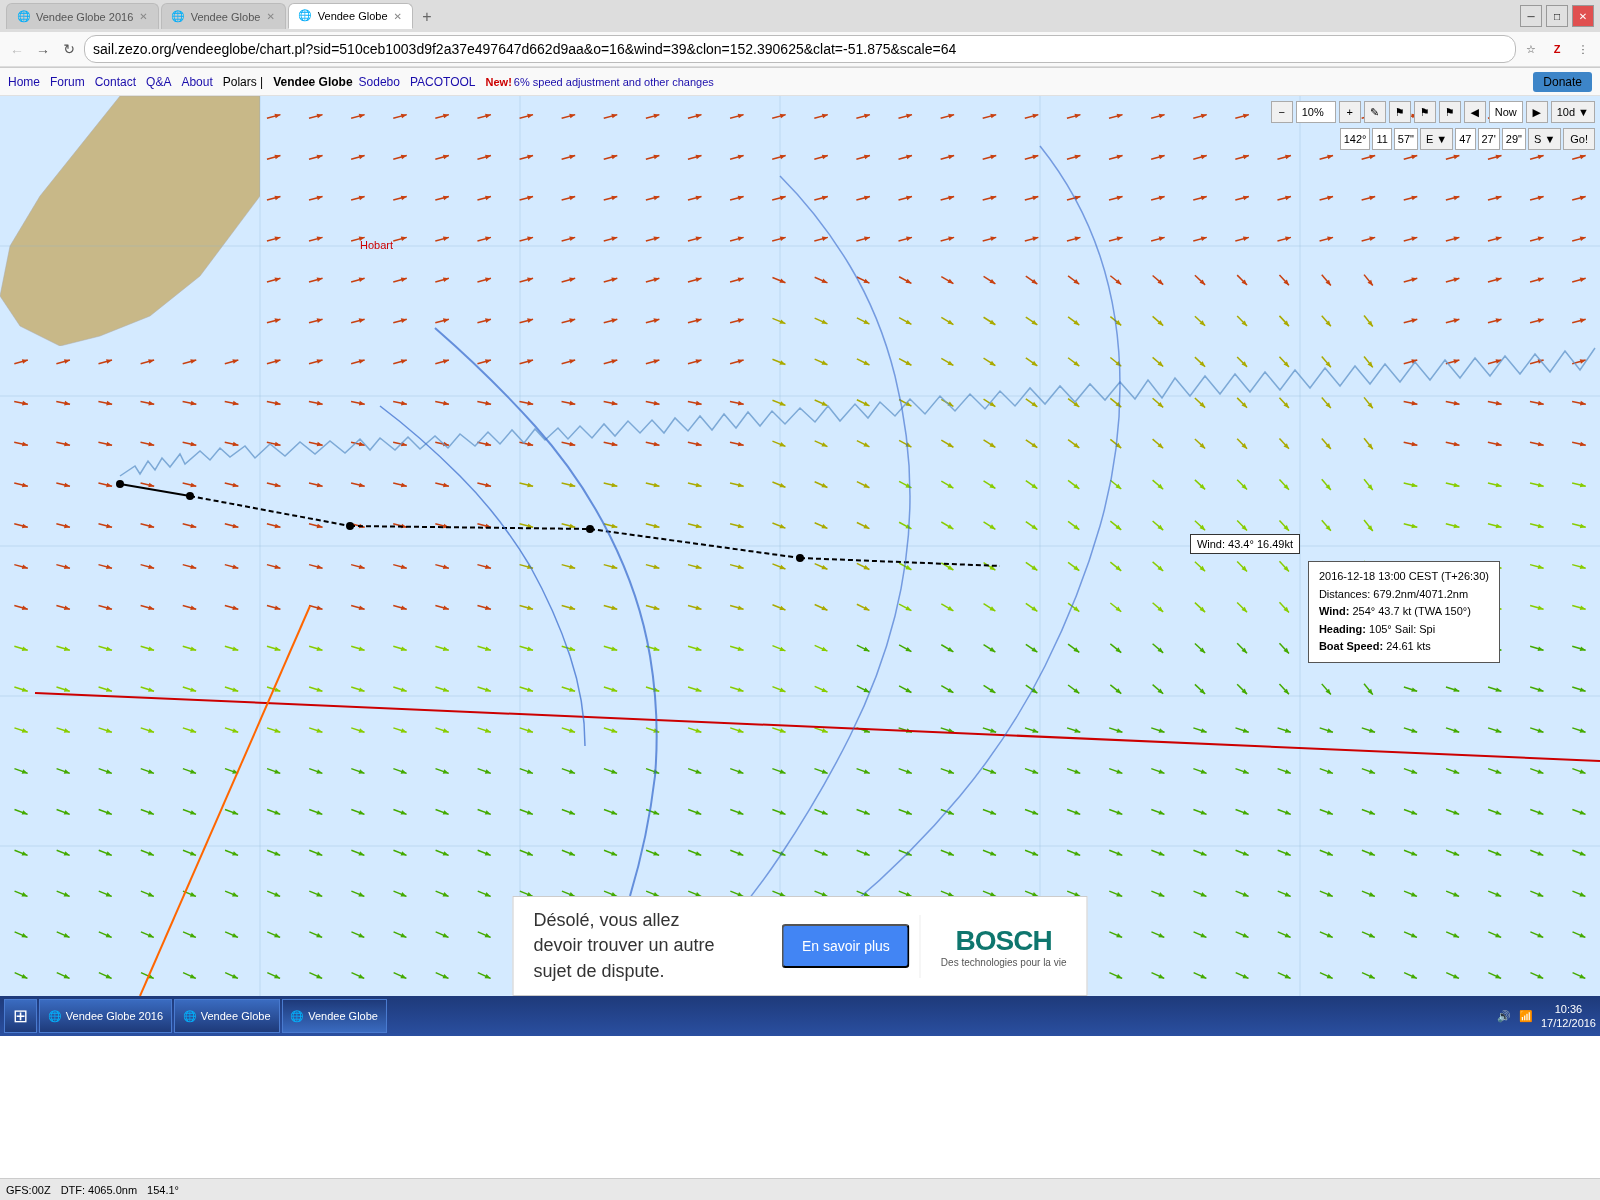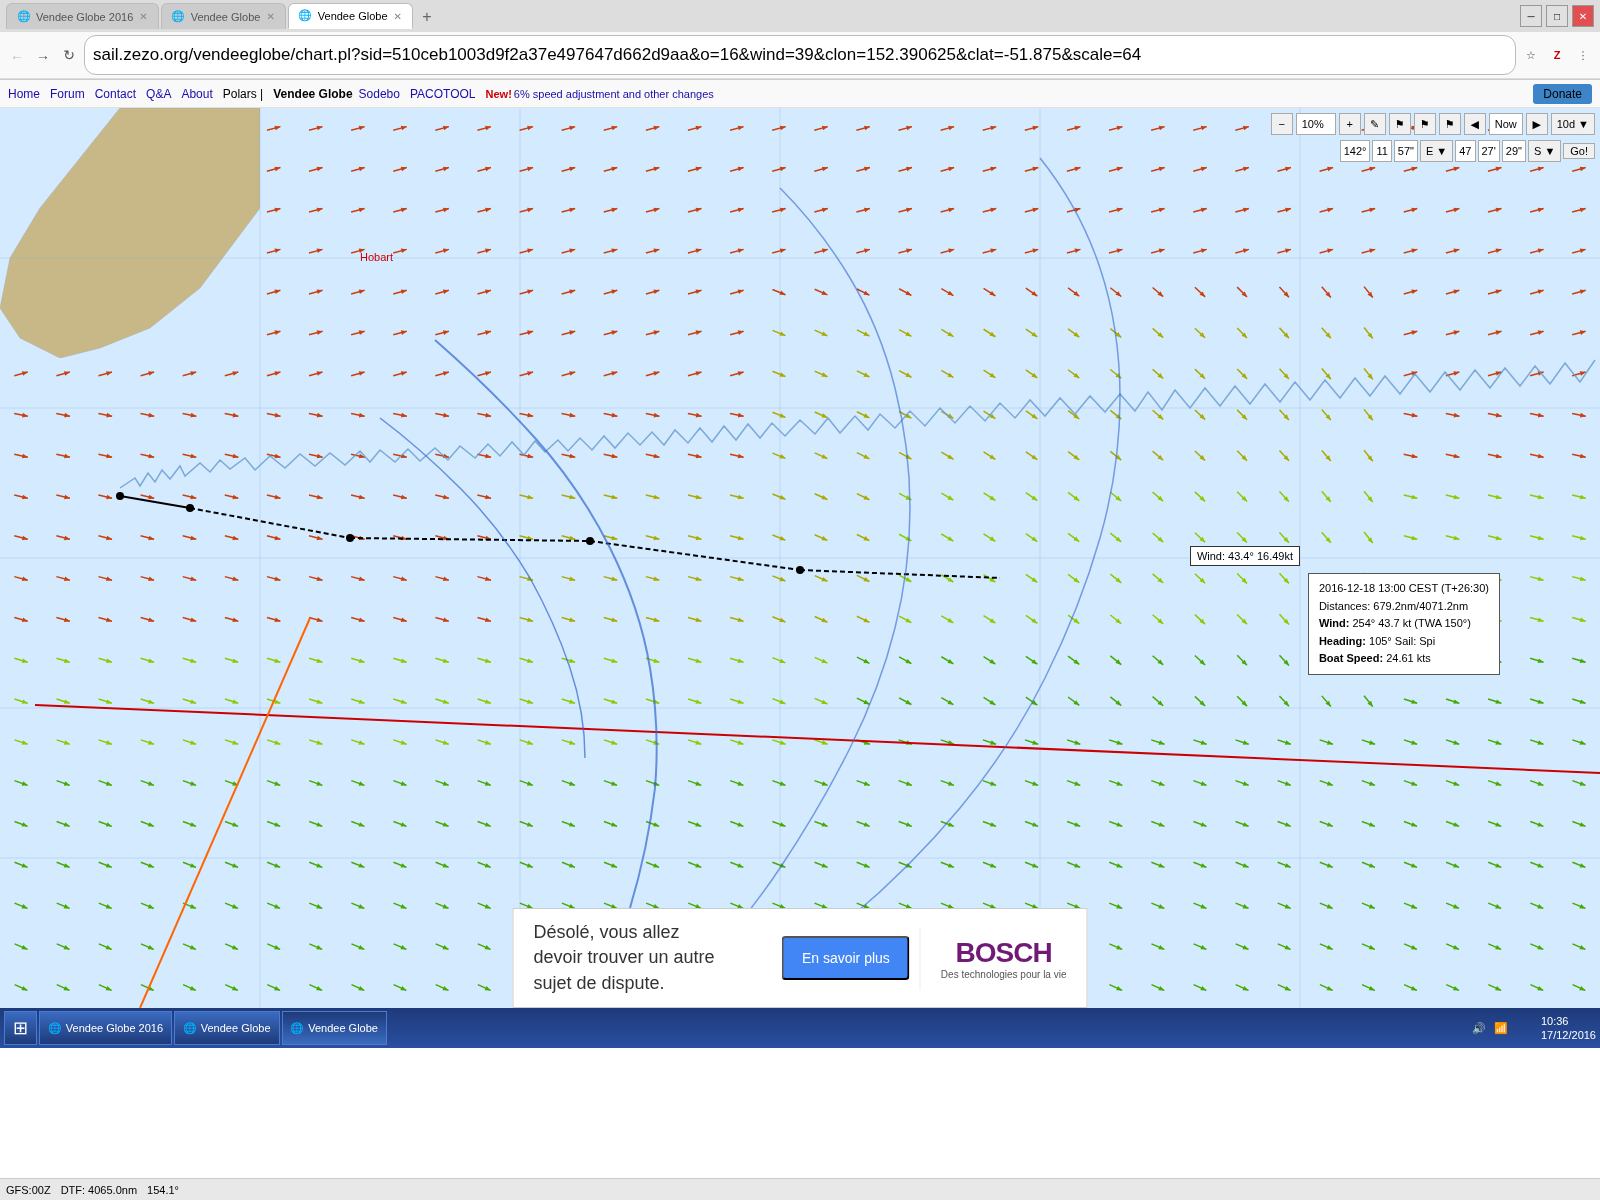--- a/index.html
+++ b/index.html
@@ -15,21 +15,21 @@
     .tab-favicon { width: 14px; height: 14px; margin-right: 5px; flex-shrink: 0; }
     .tab-close { margin-left: 6px; cursor: pointer; color: #888; font-size: 10px; }
     .new-tab-btn { width: 24px; height: 24px; background: none; border: none; font-size: 16px; cursor: pointer; color: #666; }
     #window-controls { display: flex; gap: 4px; margin-left: auto; }
     .win-btn { width: 22px; height: 22px; border: 1px solid #999; background: #e0e0e0; font-size: 10px; cursor: pointer; display: flex; align-items: center; justify-content: center; }
     .win-btn.close { background: #e05050; color: white; }
 
     #address-bar-row { display: flex; align-items: center; padding: 3px 6px; gap: 4px; background: #f9f9f9; border-bottom: 1px solid #ddd; }
     .nav-btn { width: 22px; height: 22px; background: none; border: none; cursor: pointer; font-size: 14px; color: #555; display: flex; align-items: center; justify-content: center; }
     .nav-btn.disabled { color: #bbb; cursor: default; }
-    #address-bar { flex: 1; height: 40px; border: 1px solid #bbb; border-radius: 12px; padding: 0 8px; font-size: 17px; background: #fff; }
+    #address-bar { flex: 1; height: 28px; border: 1px solid #bbb; border-radius: 12px; padding: 0 8px; font-size: 14px; background: #fff; }
     .addr-action-btn { width: 22px; height: 22px; font-size: 11px; background: none; border: none; cursor: pointer; color: #555; }
 
     
     #nav-toolbar { display: flex; align-items: center; padding: 3px 8px; background: #f9f9f9; border-bottom: 1px solid #e0e0e0; height: 28px; font-size: 12px; }
     #nav-toolbar a { color: #1a0dab; text-decoration: none; margin-right: 8px; }
     #nav-brand { font-weight: bold; color: #000; margin-right: 4px; }
     #nav-links { display: flex; gap: 2px; align-items: center; flex: 1; }
     #news-text { color: #c00; font-weight: bold; font-size: 11px; }
     #news-link { color: #1a0dab; text-decoration: underline; font-size: 11px; }
     #donate-btn { margin-left: auto; background: #3d85c8; color: #000000; border: none; padding: 3px 10px; font-size: 12px; cursor: pointer; border-radius: 3px; }
@@ -40,52 +40,52 @@
     
     #map-toolbar { position: absolute; top: 5px; right: 5px; display: flex; align-items: center; gap: 3px; z-index: 100; }
     .map-btn { height: 22px; background: #f0f0f0; border: 1px solid #aaa; cursor: pointer; font-size: 11px; padding: 0 5px; display: flex; align-items: center; justify-content: center; }
     .map-btn.icon-btn { width: 22px; padding: 0; }
     #zoom-display { background: white; border: 1px solid #aaa; padding: 0 5px; height: 22px; display: flex; align-items: center; font-size: 11px; min-width: 40px; }
     #time-display { background: white; border: 1px solid #aaa; padding: 0 5px; height: 22px; display: flex; align-items: center; font-size: 11px; }
 
     
     #coord-toolbar { position: absolute; top: 32px; right: 5px; display: flex; align-items: center; gap: 2px; z-index: 100; }
     .coord-field { height: 22px; background: white; border: 1px solid #aaa; display: flex; align-items: center; font-size: 11px; padding: 0 3px; }
-    #go-btn { height: 16px; background: #f0f0f0; border: 1px solid #aaa; cursor: pointer; font-size: 11px; padding: 0 6px; }
+    #go-btn { height: 22px; background: #f0f0f0; border: 1px solid #aaa; cursor: pointer; font-size: 11px; padding: 0 6px; }
 
     
     #land-mass { position: absolute; top: 0; left: 0; pointer-events: none; }
 
     
     #route-svg { position: absolute; top: 0; left: 0; width: 100%; height: 100%; pointer-events: none; z-index: 10; }
 
     
     #wind-tooltip { position: absolute; top: 438px; right: 300px; background: white; border: 1px solid #333; padding: 3px 6px; font-size: 11px; z-index: 50; white-space: nowrap; pointer-events: none; }
     #detail-tooltip { position: absolute; top: 465px; right: 100px; background: white; border: 1px solid #555; padding: 6px 10px; font-size: 11px; z-index: 50; line-height: 1.6; pointer-events: none; }
     #detail-tooltip b { font-weight: bold; }
 
     
     #ad-banner { position: absolute; bottom: 0; left: 50%; transform: translateX(-50%); width: 575px; height: 100px; background: white; border: 1px solid #ccc; display: flex; align-items: center; z-index: 200; overflow: hidden; }
     #ad-text { flex: 1; padding: 10px 20px; font-size: 18px; color: #333; line-height: 1.4; }
     #ad-cta { background: #4285f4; color: white; padding: 12px 18px; font-size: 14px; border-radius: 4px; cursor: pointer; white-space: nowrap; margin: 10px; }
     #ad-logo { padding: 10px 20px; display: flex; flex-direction: column; align-items: center; border-left: 1px solid #eee; }
-    #ad-logo-text { font-size: 28px; font-weight: bold; color: #701a75; letter-spacing: -1px; }
+    #ad-logo-text { font-size: 28px; font-weight: bold; color: #0f766e; letter-spacing: -1px; }
     #ad-logo-sub { font-size: 10px; color: #555; }
 
     
     #status-bar { position: absolute; bottom: 0; left: 0; right: 0; height: 22px; background: #e8e8e8; border-top: 1px solid #ccc; display: flex; align-items: center; padding: 0 6px; font-size: 11px; z-index: 300; }
     #status-left { display: flex; gap: 10px; flex: 1; }
     #status-right { display: flex; gap: 10px; }
 
     
     #taskbar { width: 100%; height: 40px; background: linear-gradient(to bottom, #1e3a7a, #2a4fa0); display: flex; align-items: center; padding: 0 4px; gap: 2px; }
     .taskbar-btn { height: 34px; background: linear-gradient(to bottom, #3a6bc0, #1e3a7a); border: 1px solid #4a7bd0; color: white; font-size: 11px; padding: 0 8px; cursor: pointer; display: flex; align-items: center; gap: 4px; }
     .taskbar-btn.active { background: linear-gradient(to bottom, #1e3a7a, #3a6bc0); }
     #taskbar-icons { margin-left: auto; display: flex; align-items: center; gap: 8px; color: white; font-size: 11px; }
-    #taskbar-clock { text-align: left; color: white; font-size: 11px; line-height: 1.3; margin-left: 25px; }
+    #taskbar-clock { text-align: center; color: white; font-size: 11px; line-height: 1.3; }
 
     
     #hobart-label { position: absolute; top: 143px; left: 360px; font-size: 11px; color: #c00; z-index: 20; }
 
     
     #grid-svg { position: absolute; top: 0; left: 0; width: 100%; height: 100%; pointer-events: none; z-index: 5; }
   </style>
 </head>
 <body>
 

